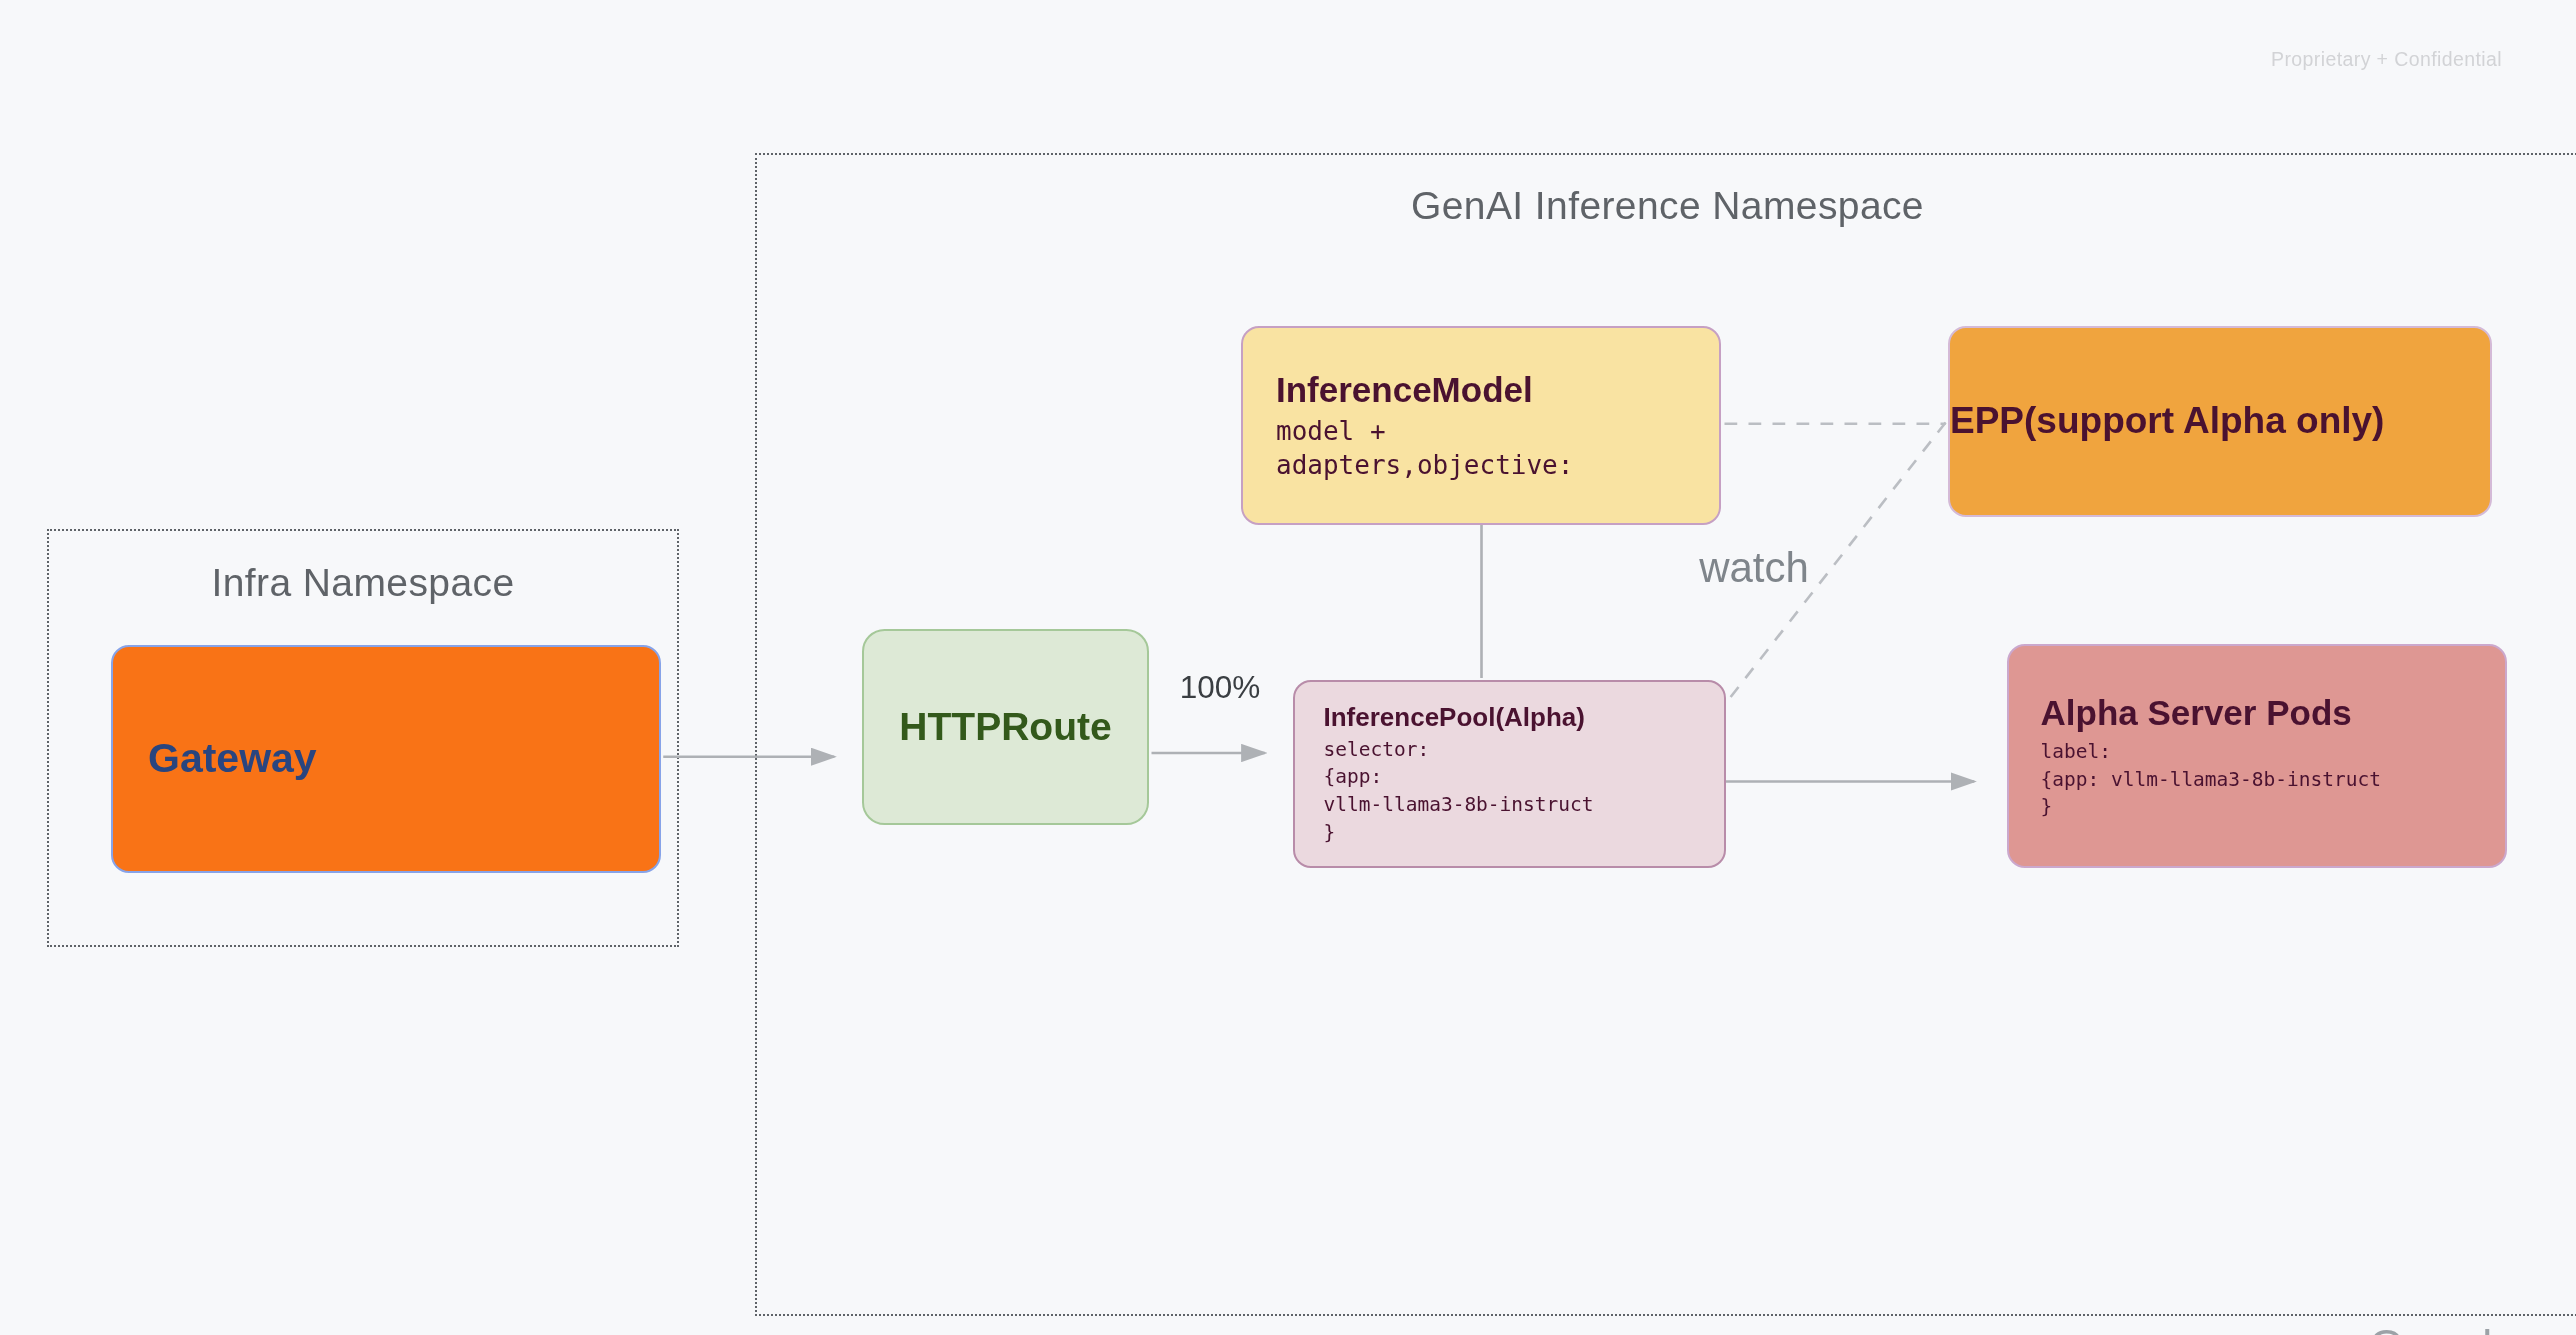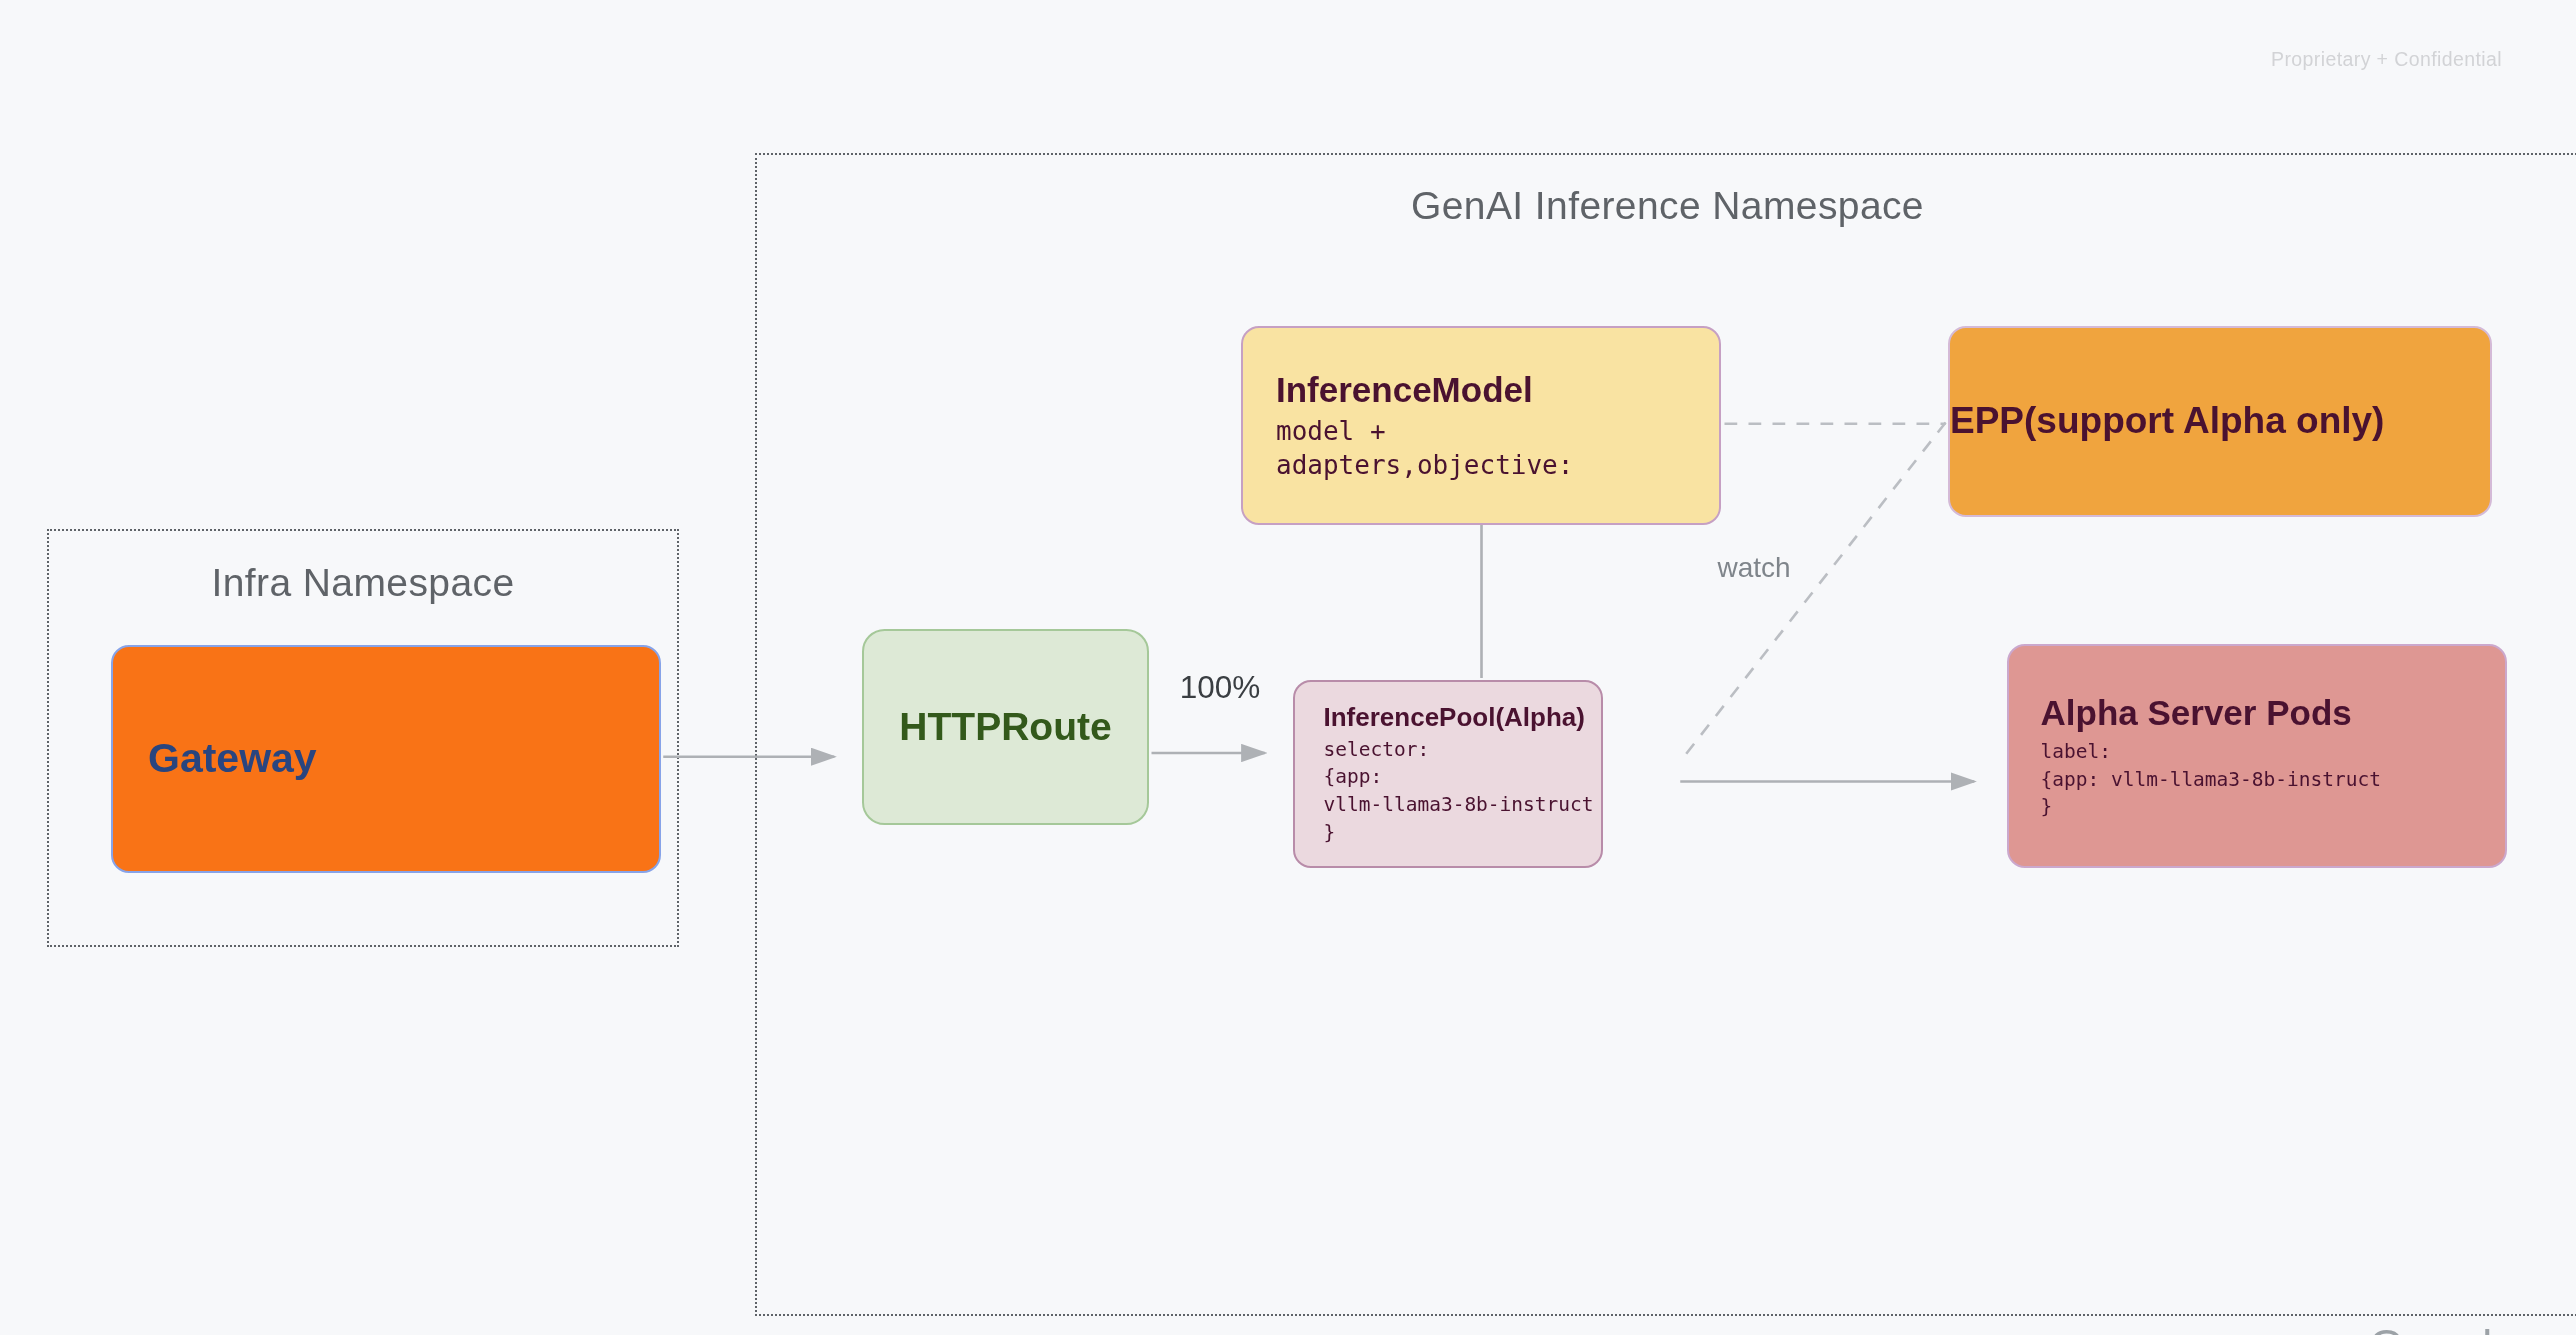--- a/index.html
+++ b/index.html
@@ -41,37 +41,37 @@
     background:#F9E3A2;border:2.3px solid #C6A0C3;padding-left:33px;
   }
   .node-inferencemodel .title{font-size:35px;}
   .node-inferencemodel .code{font-size:26px;line-height:1.28;margin-top:4.5px;}
   .node-epp{
     left:1948px;top:326px;width:544px;height:191px;
     background:#F0A43E;border:2.3px solid #D4BAD7;
   }
   .node-epp .title{font-size:37px;}
   .node-inferencepool{
-    left:1293px;top:680px;width:310px;height:188px;
+    left:1293px;top:680px;width:433px;height:188px;
     background:#EBD9DF;border:2.3px solid #B88CA9;padding-left:28.5px;
   }
   .node-inferencepool .title{font-size:26px;}
   .node-inferencepool .code{font-size:19.5px;line-height:1.42;margin-top:3px;}
   .node-pods{
     left:2007px;top:644px;width:500px;height:224px;
     background:#DE9793;border:2.3px solid #CBA8CD;padding-left:31.5px;
   }
   .node-pods .title{font-size:35px;}
   .node-pods .code{font-size:19.5px;line-height:1.4;margin-top:4.5px;}
   
   .edges{position:absolute;left:0;top:0;width:2576px;height:1335px;pointer-events:none;}
   
   .edge-label{position:absolute;transform:translate(-50%,-50%);white-space:nowrap;}
   .label-traffic{left:1220px;top:687px;font-size:31.5px;color:#3A3E42;}
-  .label-watch{left:1754px;top:568px;font-size:28px;color:#7F858B;}
+  .label-watch{left:1754px;top:568px;font-size:42px;color:#7F858B;}
   .confidential{
     position:absolute;top:48px;right:74px;font-size:19.5px;color:#D2D3D6;
     letter-spacing:0.4px;
   }
   .brand-cut{
     position:absolute;left:2369px;top:1320px;font-size:45px;font-weight:500;
     color:#9CA2A7;letter-spacing:0.8px;
   }
 </style>
 </head>

